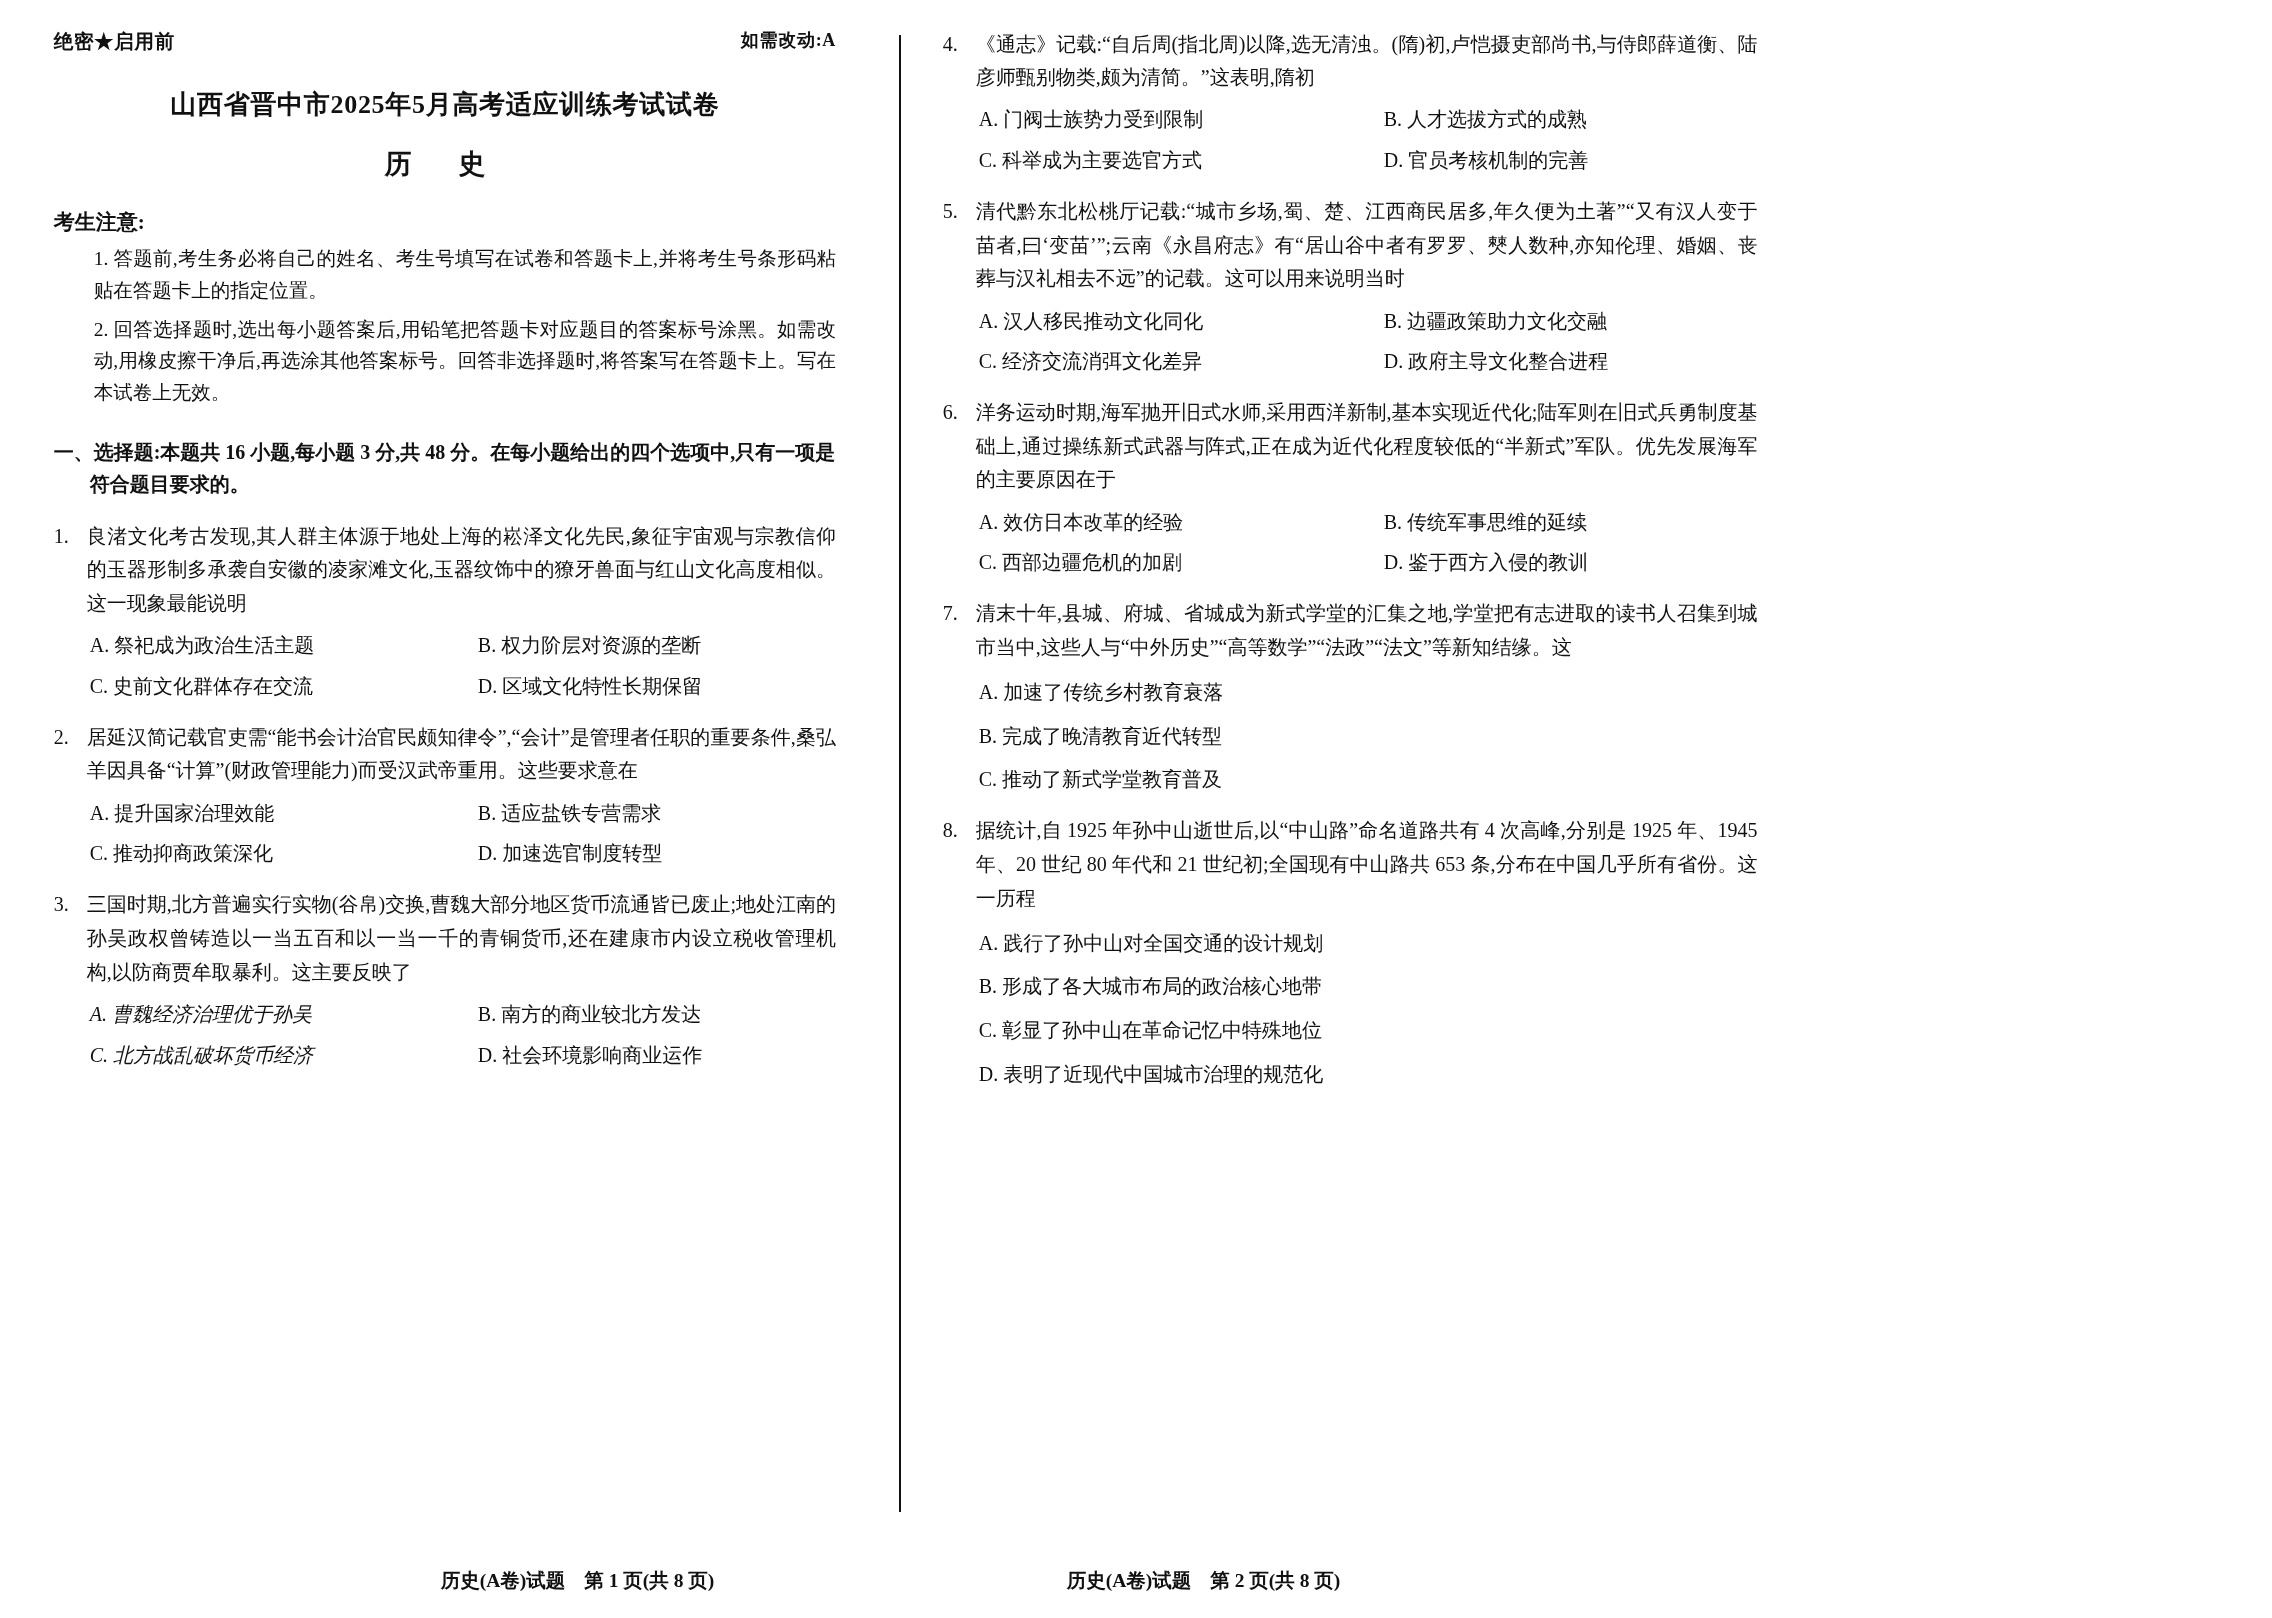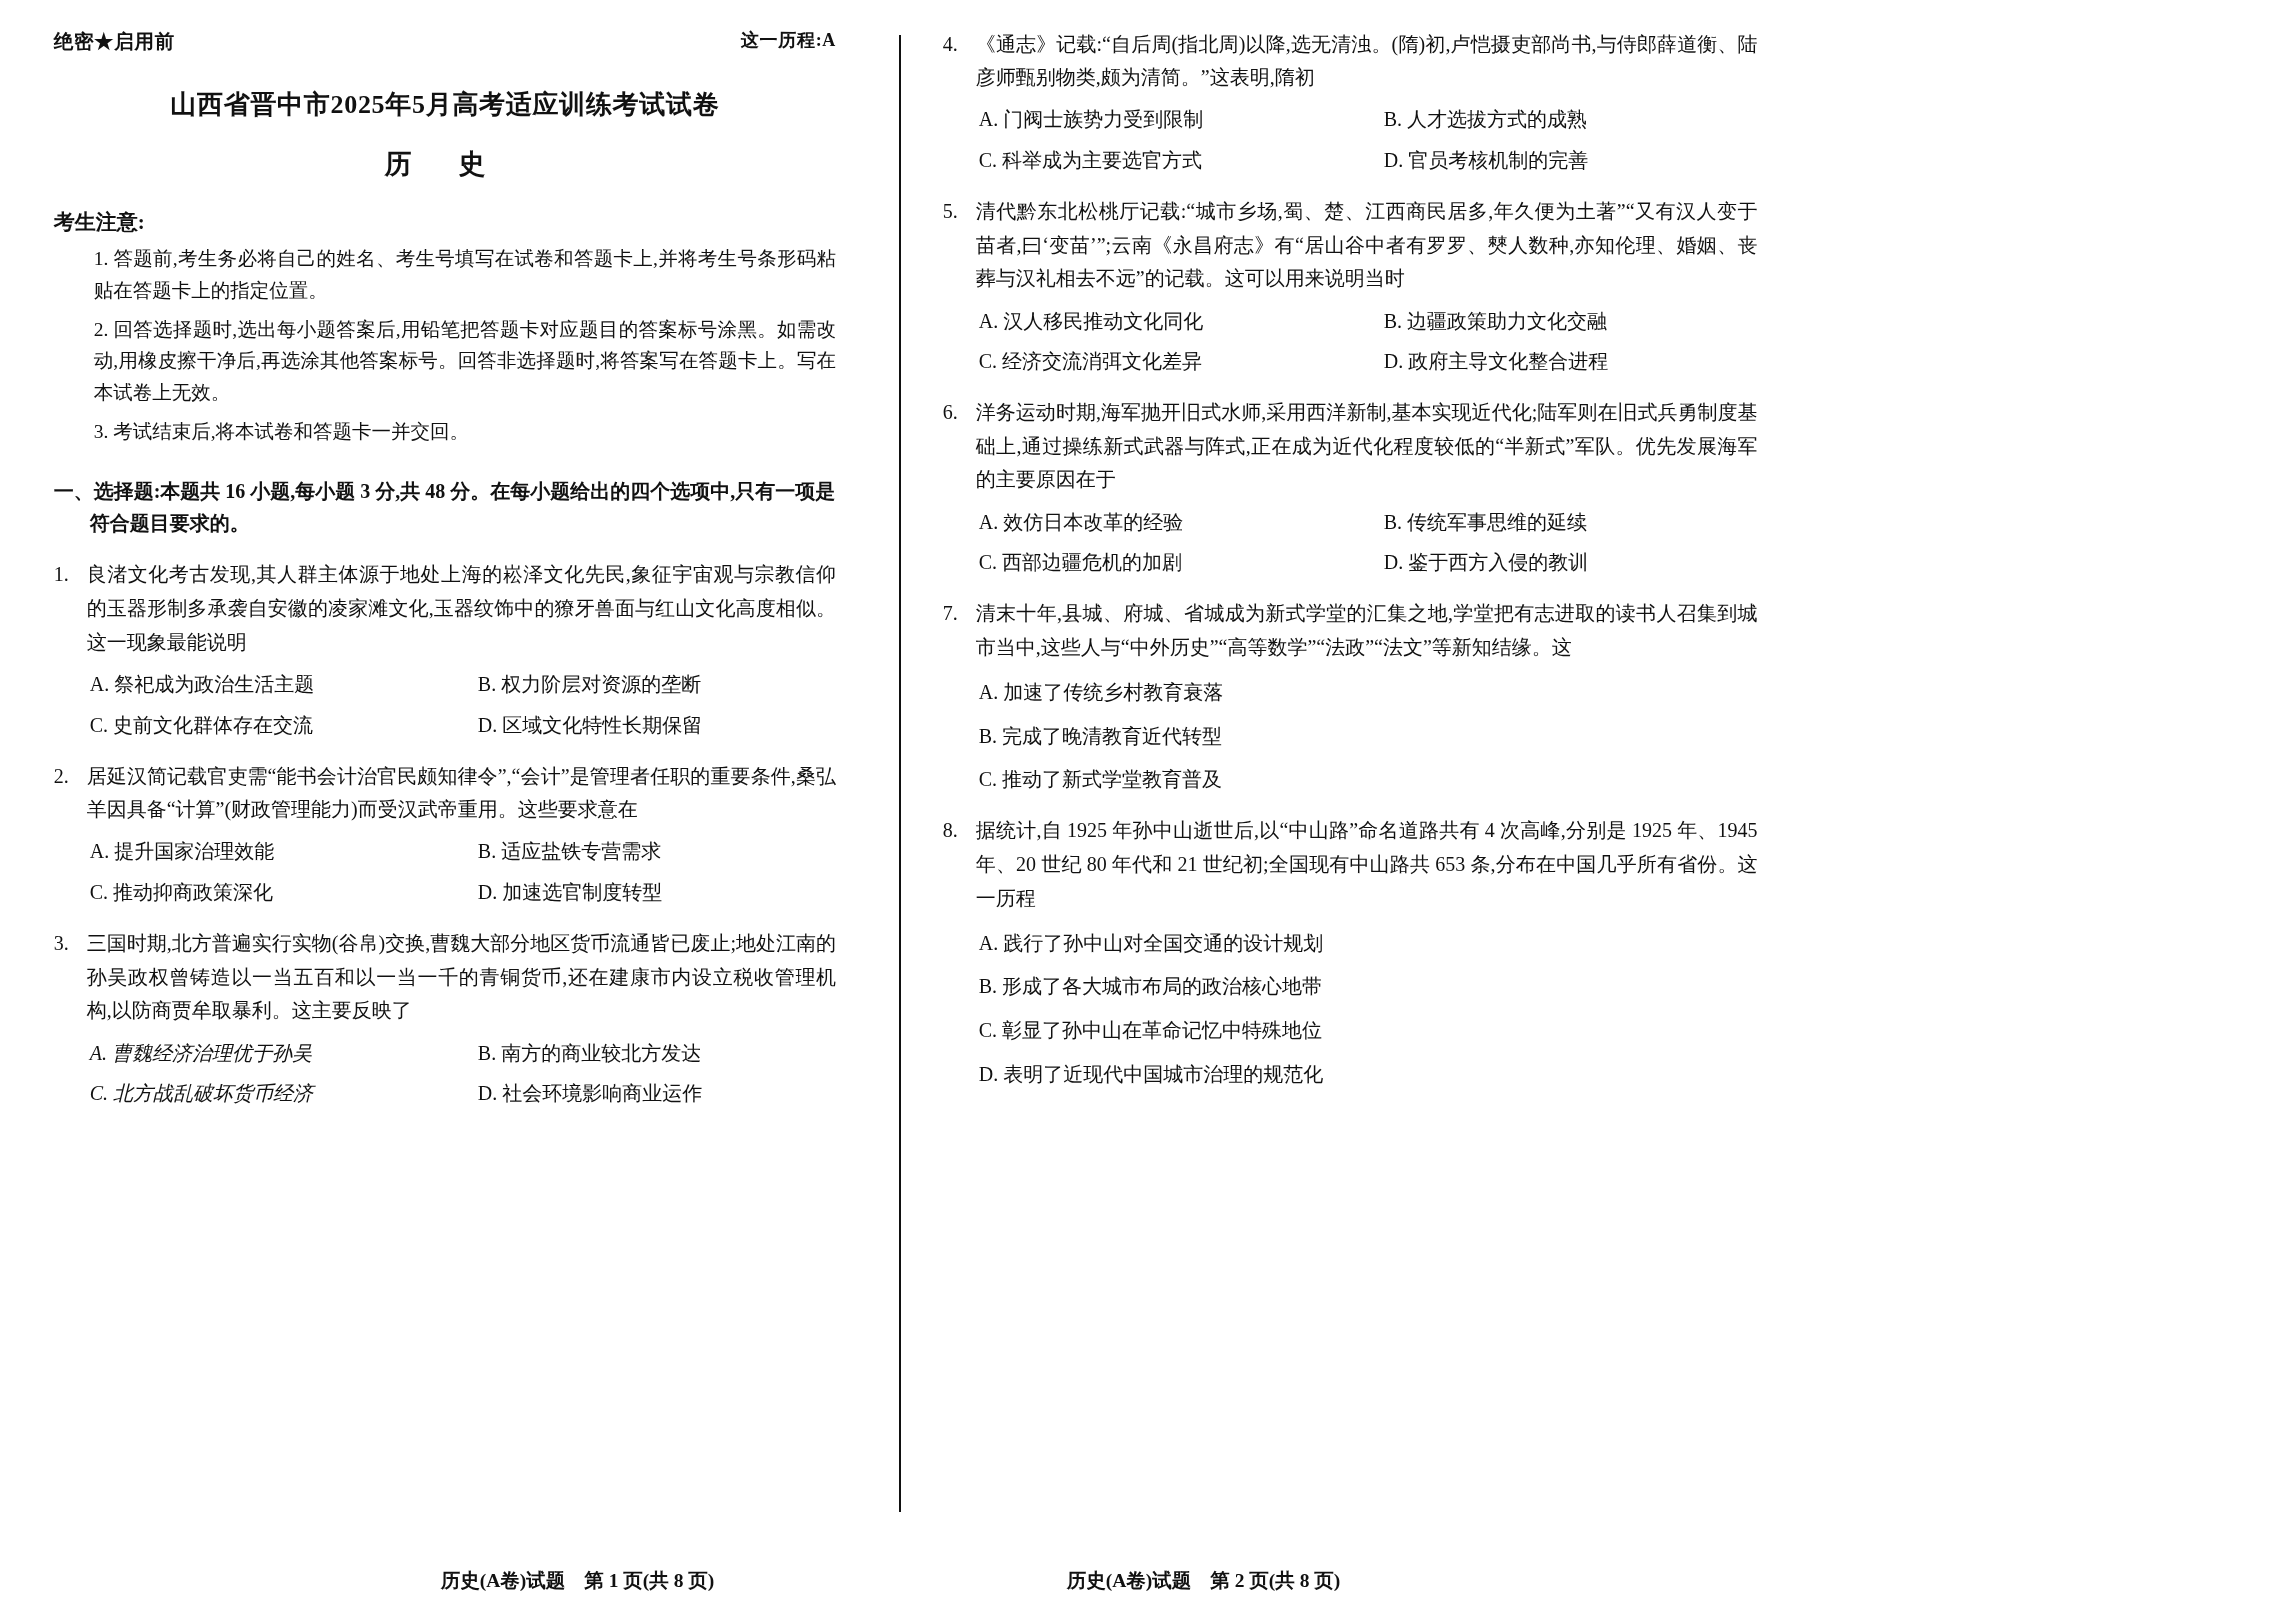--- a/index.html
+++ b/index.html
@@ -153,30 +153,29 @@
 </style>
 </head>
 <body>
 
 <div class="page">
 
   <div class="col col-left">
 
     <div class="topline">
       <div class="secret">绝密★启用前</div>
-      <div class="paper-type">这一历程:A</div>
+      <div class="paper-type">如需改动:A</div>
     </div>
 
     <div class="main-title">山西省晋中市2025年5月高考适应训练考试试卷</div>
     <div class="subject-title">历 史</div>
 
     <div class="notice-head">考生注意:</div>
     <div class="notice-item">1. 答题前,考生务必将自己的姓名、考生号填写在试卷和答题卡上,并将考生号条形码粘贴在答题卡上的指定位置。</div>
     <div class="notice-item">2. 回答选择题时,选出每小题答案后,用铅笔把答题卡对应题目的答案标号涂黑。如需改动,用橡皮擦干净后,再选涂其他答案标号。回答非选择题时,将答案写在答题卡上。写在本试卷上无效。</div>
-    <div class="notice-item">3. 考试结束后,将本试卷和答题卡一并交回。</div>
 
     <div class="section-head">
       <span>一、选择题:</span><span>本题共 16 小题,每小题 3 分,共 48 分。在每小题给出的四个选项中,只有一项是</span>
       <span class="cont">符合题目要求的。</span>
     </div>
 
     <div class="q">
       <div class="q-stem">
         <span class="q-num">1.</span>
         <span class="q-text">良渚文化考古发现,其人群主体源于地处上海的崧泽文化先民,象征宇宙观与宗教信仰的玉器形制多承袭自安徽的凌家滩文化,玉器纹饰中的獠牙兽面与红山文化高度相似。这一现象最能说明</span>

